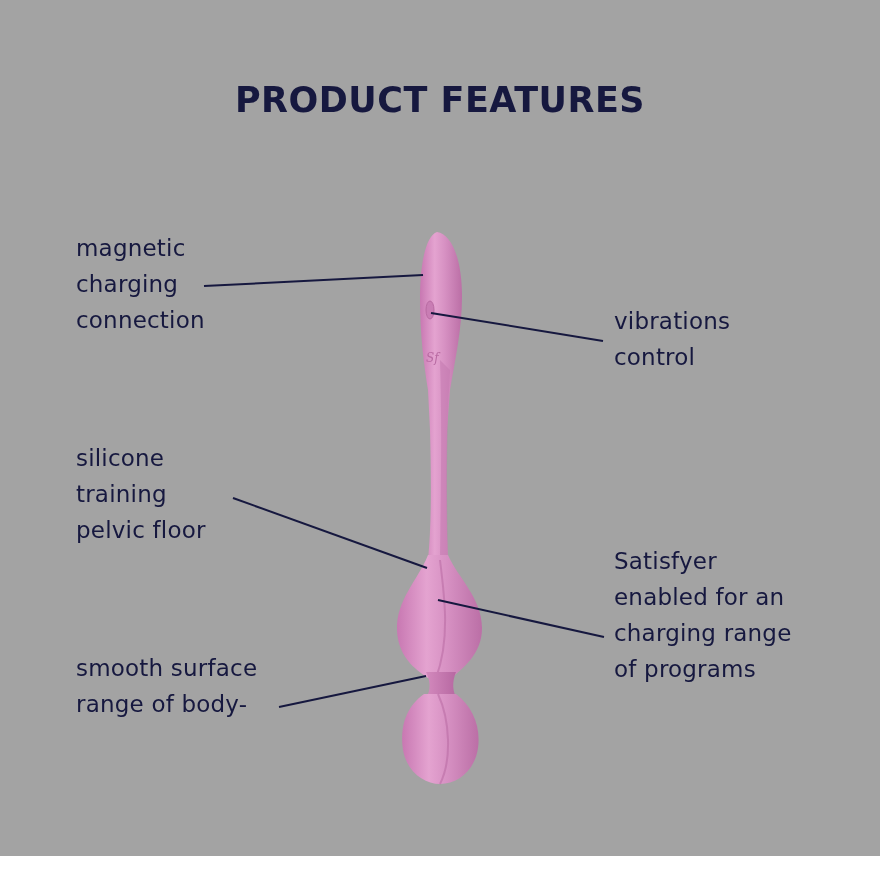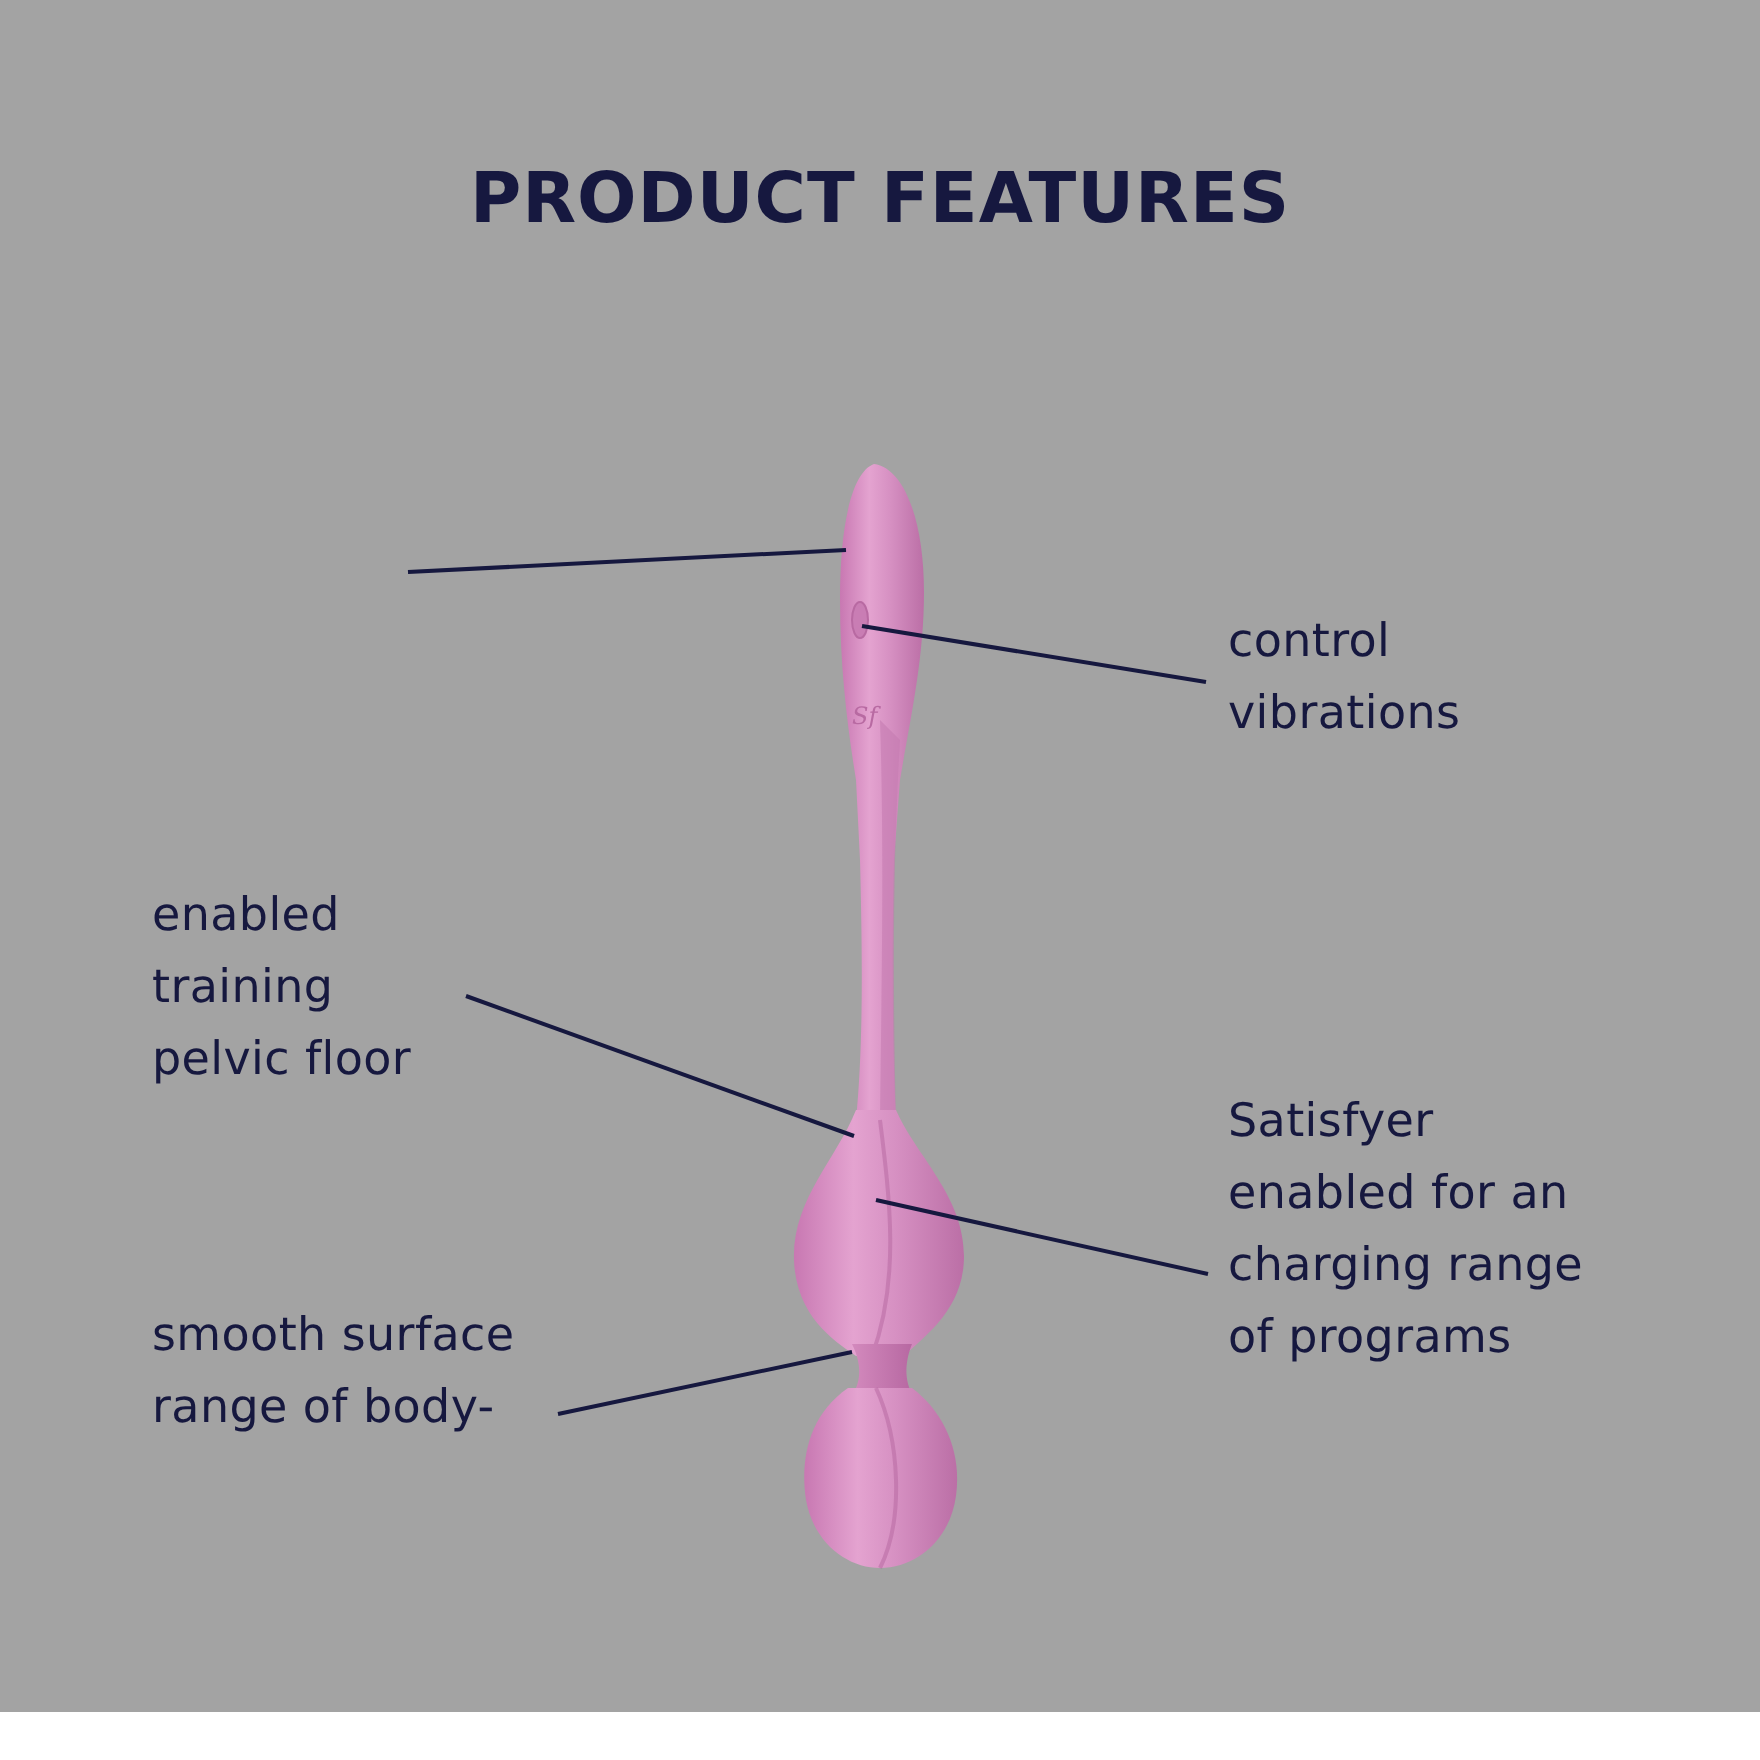--- a/index.html
+++ b/index.html
@@ -76,28 +76,33 @@
   </svg>
 
   <svg id="leaders" width="880" height="880" viewBox="0 0 880 880">
     <line x1="204" y1="286" x2="423" y2="275" stroke="#16183f" stroke-width="2"></line>
     <line x1="431" y1="313" x2="603" y2="341" stroke="#16183f" stroke-width="2"></line>
     <line x1="233" y1="498" x2="427" y2="568" stroke="#16183f" stroke-width="2"></line>
     <line x1="438" y1="600" x2="604" y2="637" stroke="#16183f" stroke-width="2"></line>
     <line x1="279" y1="707" x2="426" y2="676" stroke="#16183f" stroke-width="2"></line>
   </svg>
 
+  <div class="label" style="left:76px; top:230px;">
+    <span>magnetic</span>
+    <span>charging</span>
+    <span>connection</span>
+  </div>
 
   <div class="label" style="left:614px; top:303px;">
+    <span>vibrations</span>
     <span>control</span>
-    <span>vibrations</span>
   </div>
 
   <div class="label" style="left:76px; top:440px;">
-    <span>enabled</span>
+    <span>silicone</span>
     <span>training</span>
     <span>pelvic floor</span>
   </div>
 
   <div class="label" style="left:614px; top:543px;">
     <span>Satisfyer</span>
     <span>enabled for an</span>
     <span>charging range</span>
     <span>of programs</span>
   </div>

